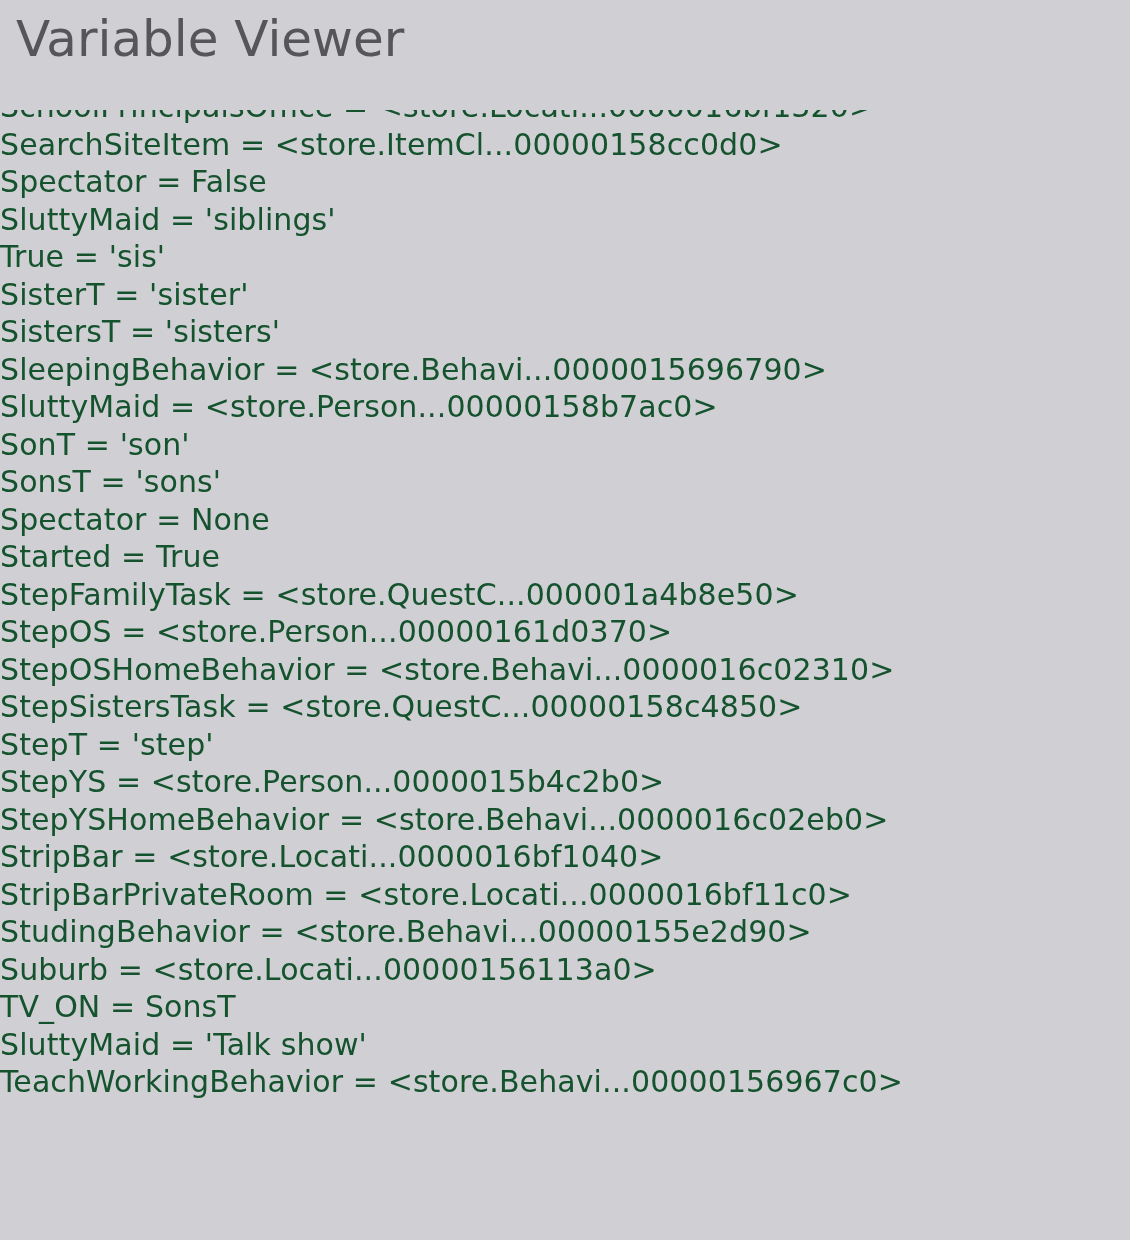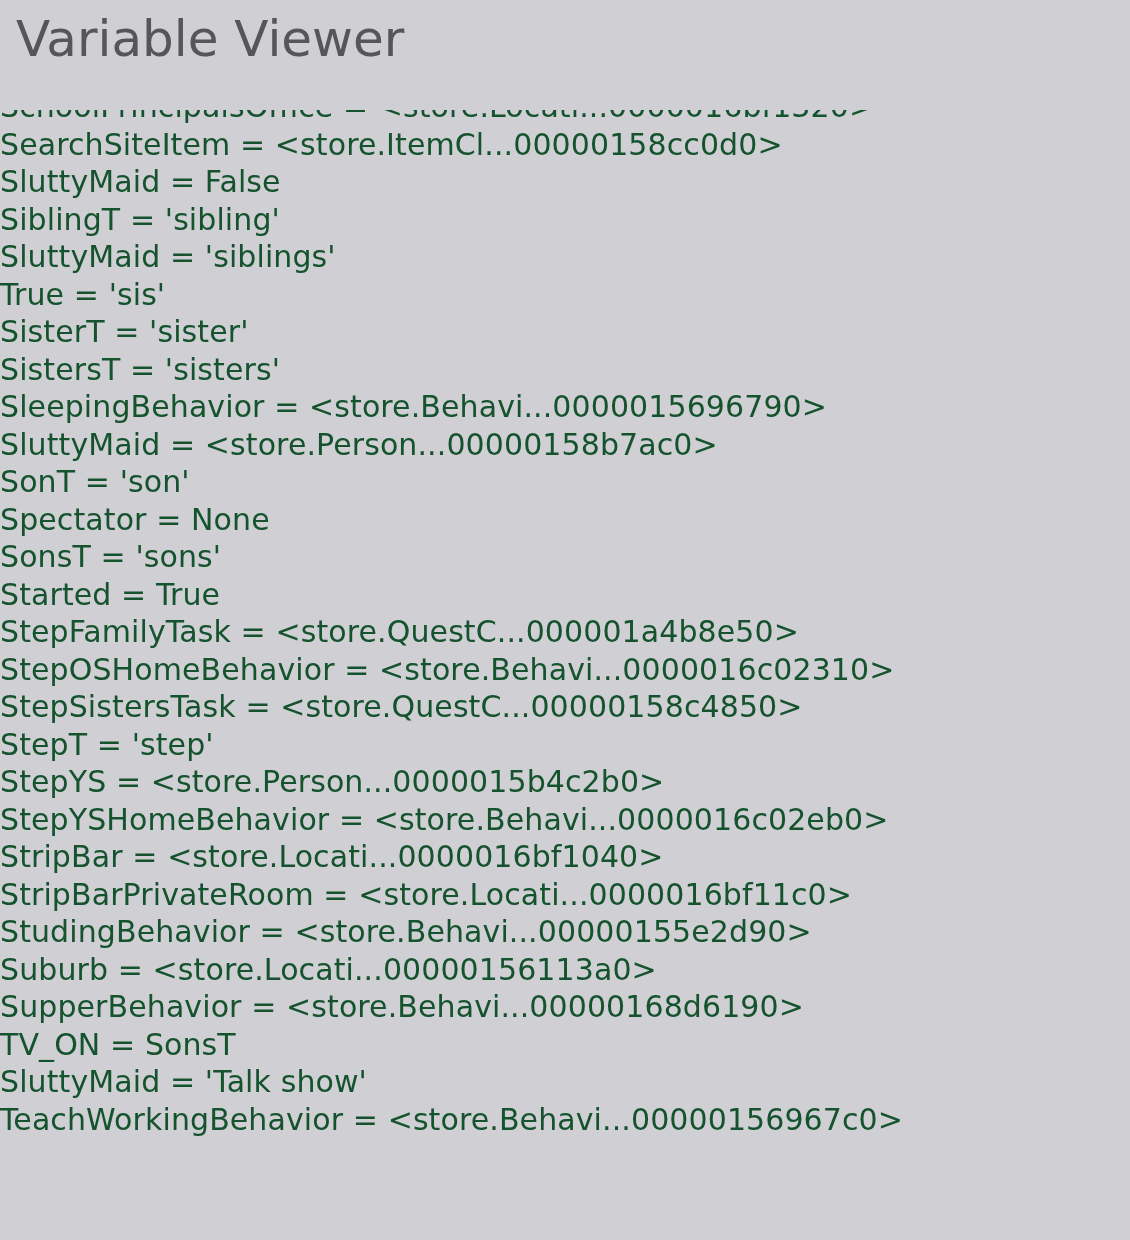--- a/index.html
+++ b/index.html
@@ -50,40 +50,39 @@
   }
 </style>
 </head>
 <body>
 
 <div class="viewer">
   <h1 class="title">Variable Viewer</h1>
   <div class="var-list">
     <div class="var-line clipped-top">SchoolPrincipalsOffice = &lt;store.Locati...0000016bf1320&gt;</div>
     <div class="var-line">SearchSiteItem = &lt;store.ItemCl...00000158cc0d0&gt;</div>
-    <div class="var-line">SluttyMaid = False</div>
-    <div class="var-line">SiblingT = 'sibling'</div>
+    <div class="var-line">Spectator = False</div>
     <div class="var-line">SluttyMaid = 'siblings'</div>
     <div class="var-line">True = 'sis'</div>
     <div class="var-line">SisterT = 'sister'</div>
     <div class="var-line">SistersT = 'sisters'</div>
     <div class="var-line">SleepingBehavior = &lt;store.Behavi...0000015696790&gt;</div>
     <div class="var-line">SluttyMaid = &lt;store.Person...00000158b7ac0&gt;</div>
     <div class="var-line">SonT = 'son'</div>
+    <div class="var-line">SonsT = 'sons'</div>
     <div class="var-line">Spectator = None</div>
-    <div class="var-line">SonsT = 'sons'</div>
     <div class="var-line">Started = True</div>
     <div class="var-line">StepFamilyTask = &lt;store.QuestC...000001a4b8e50&gt;</div>
+    <div class="var-line">StepOS = &lt;store.Person...00000161d0370&gt;</div>
     <div class="var-line">StepOSHomeBehavior = &lt;store.Behavi...0000016c02310&gt;</div>
     <div class="var-line">StepSistersTask = &lt;store.QuestC...00000158c4850&gt;</div>
     <div class="var-line">StepT = 'step'</div>
     <div class="var-line">StepYS = &lt;store.Person...0000015b4c2b0&gt;</div>
     <div class="var-line">StepYSHomeBehavior = &lt;store.Behavi...0000016c02eb0&gt;</div>
     <div class="var-line">StripBar = &lt;store.Locati...0000016bf1040&gt;</div>
     <div class="var-line">StripBarPrivateRoom = &lt;store.Locati...0000016bf11c0&gt;</div>
     <div class="var-line">StudingBehavior = &lt;store.Behavi...00000155e2d90&gt;</div>
     <div class="var-line">Suburb = &lt;store.Locati...00000156113a0&gt;</div>
-    <div class="var-line">SupperBehavior = &lt;store.Behavi...00000168d6190&gt;</div>
     <div class="var-line">TV_ON = SonsT</div>
     <div class="var-line">SluttyMaid = 'Talk show'</div>
     <div class="var-line">TeachWorkingBehavior = &lt;store.Behavi...00000156967c0&gt;</div>
   </div>
 </div>
 
 </body></html>

